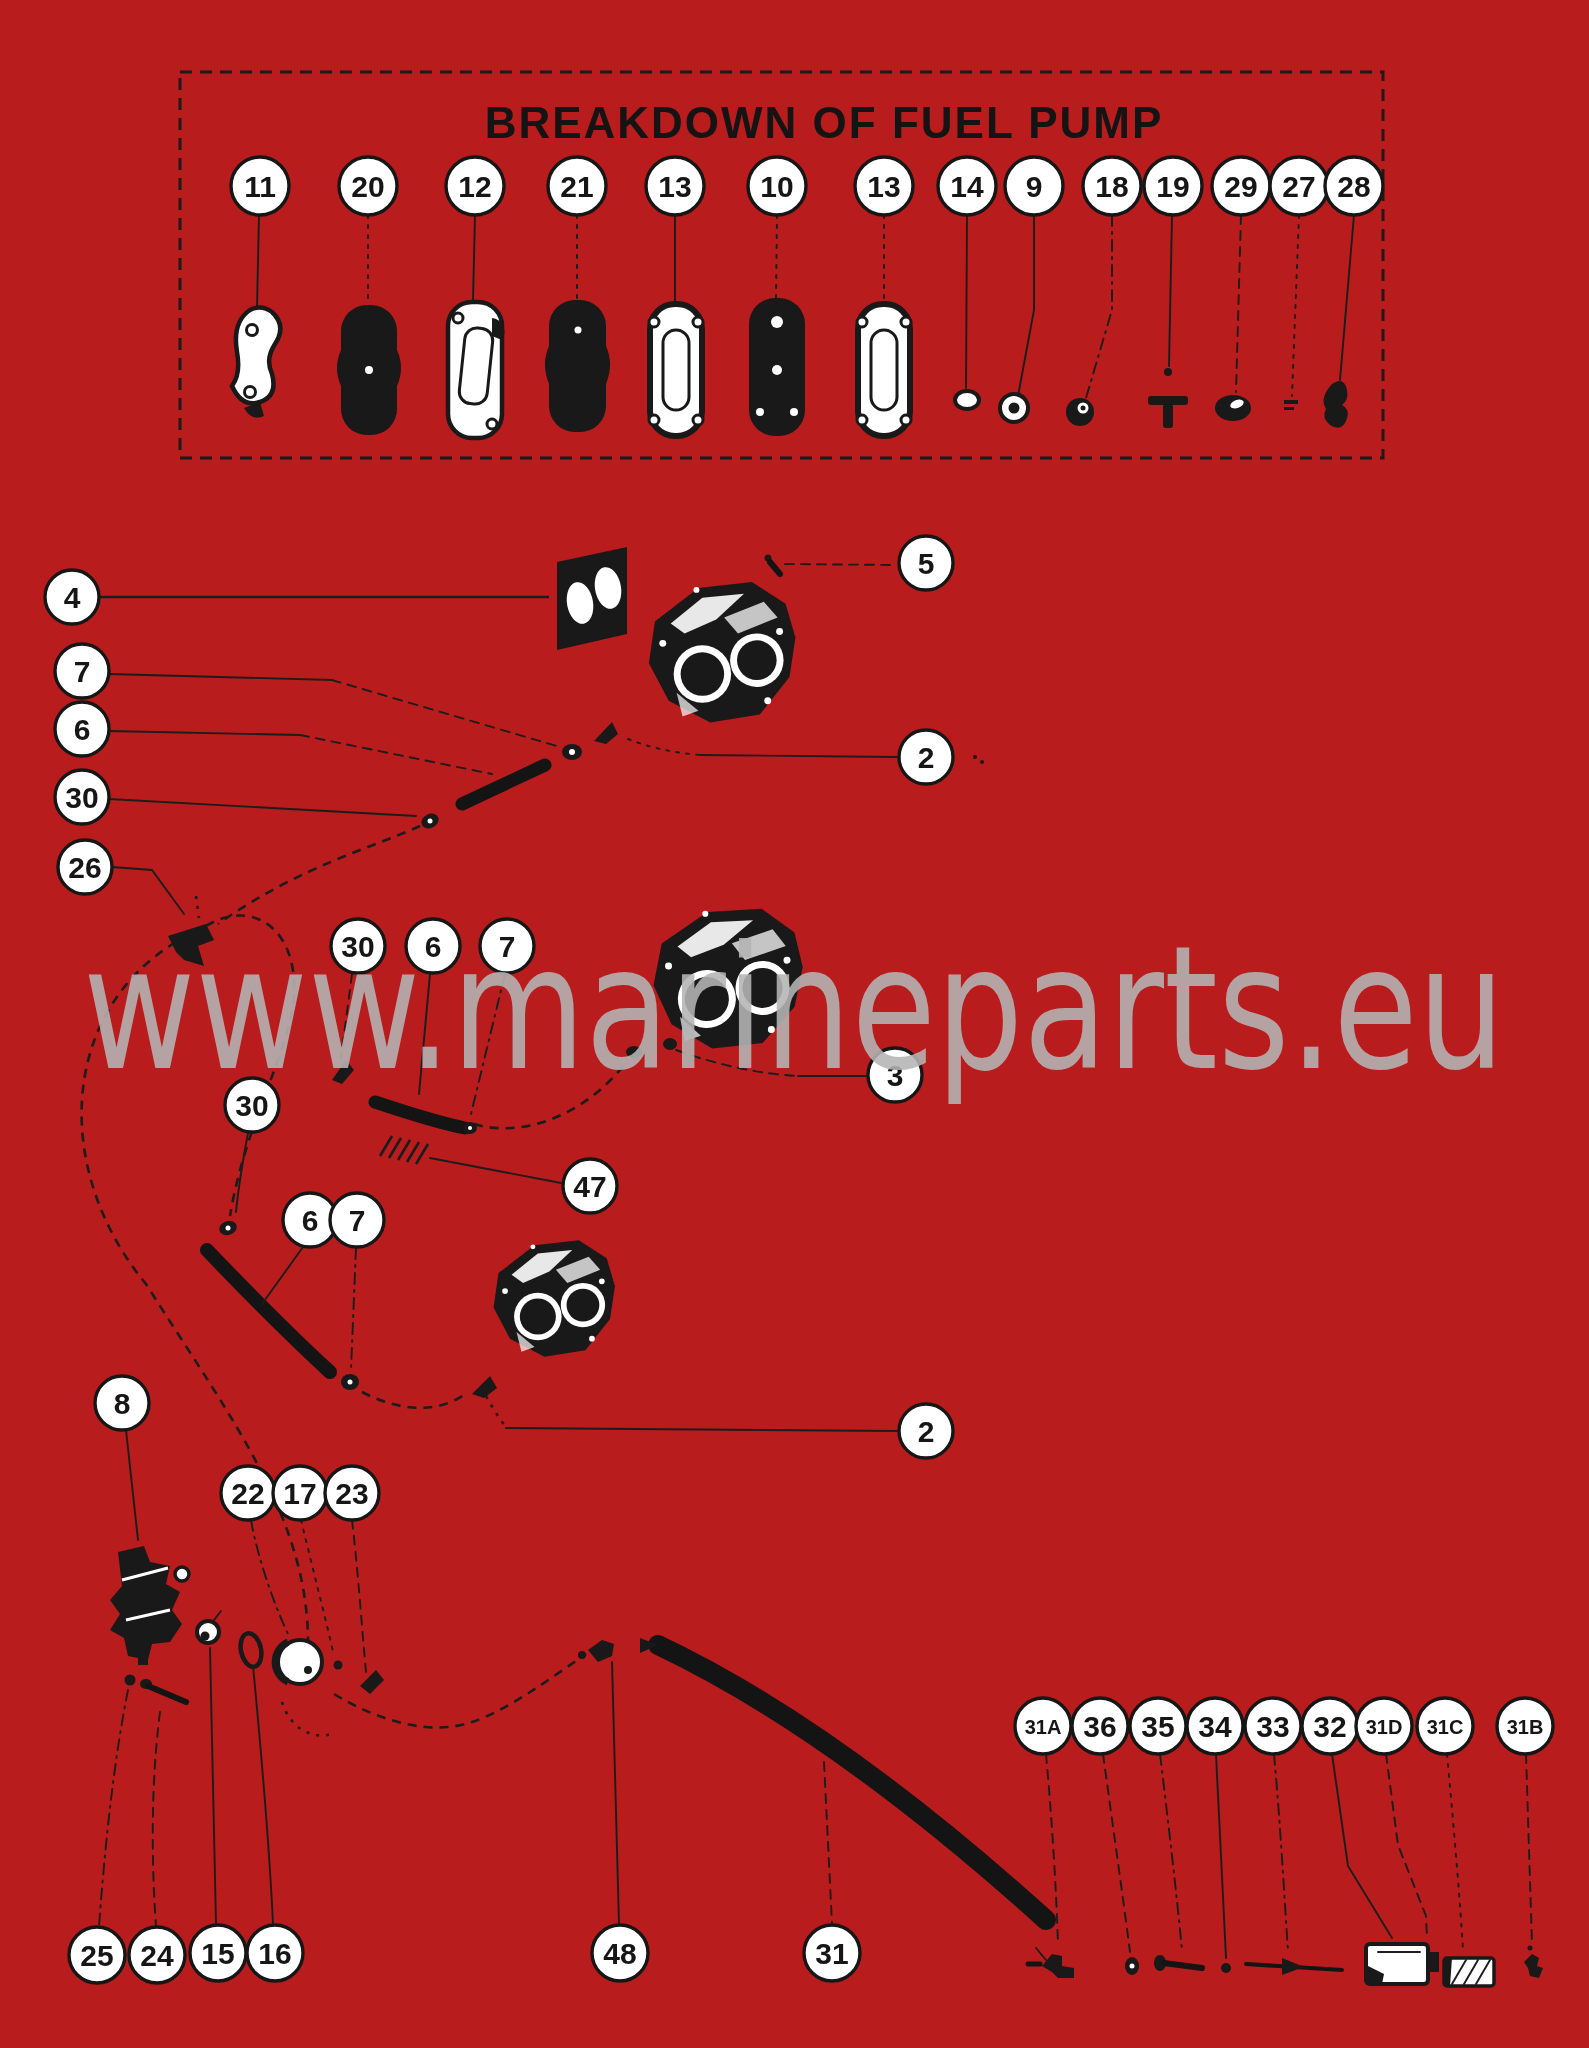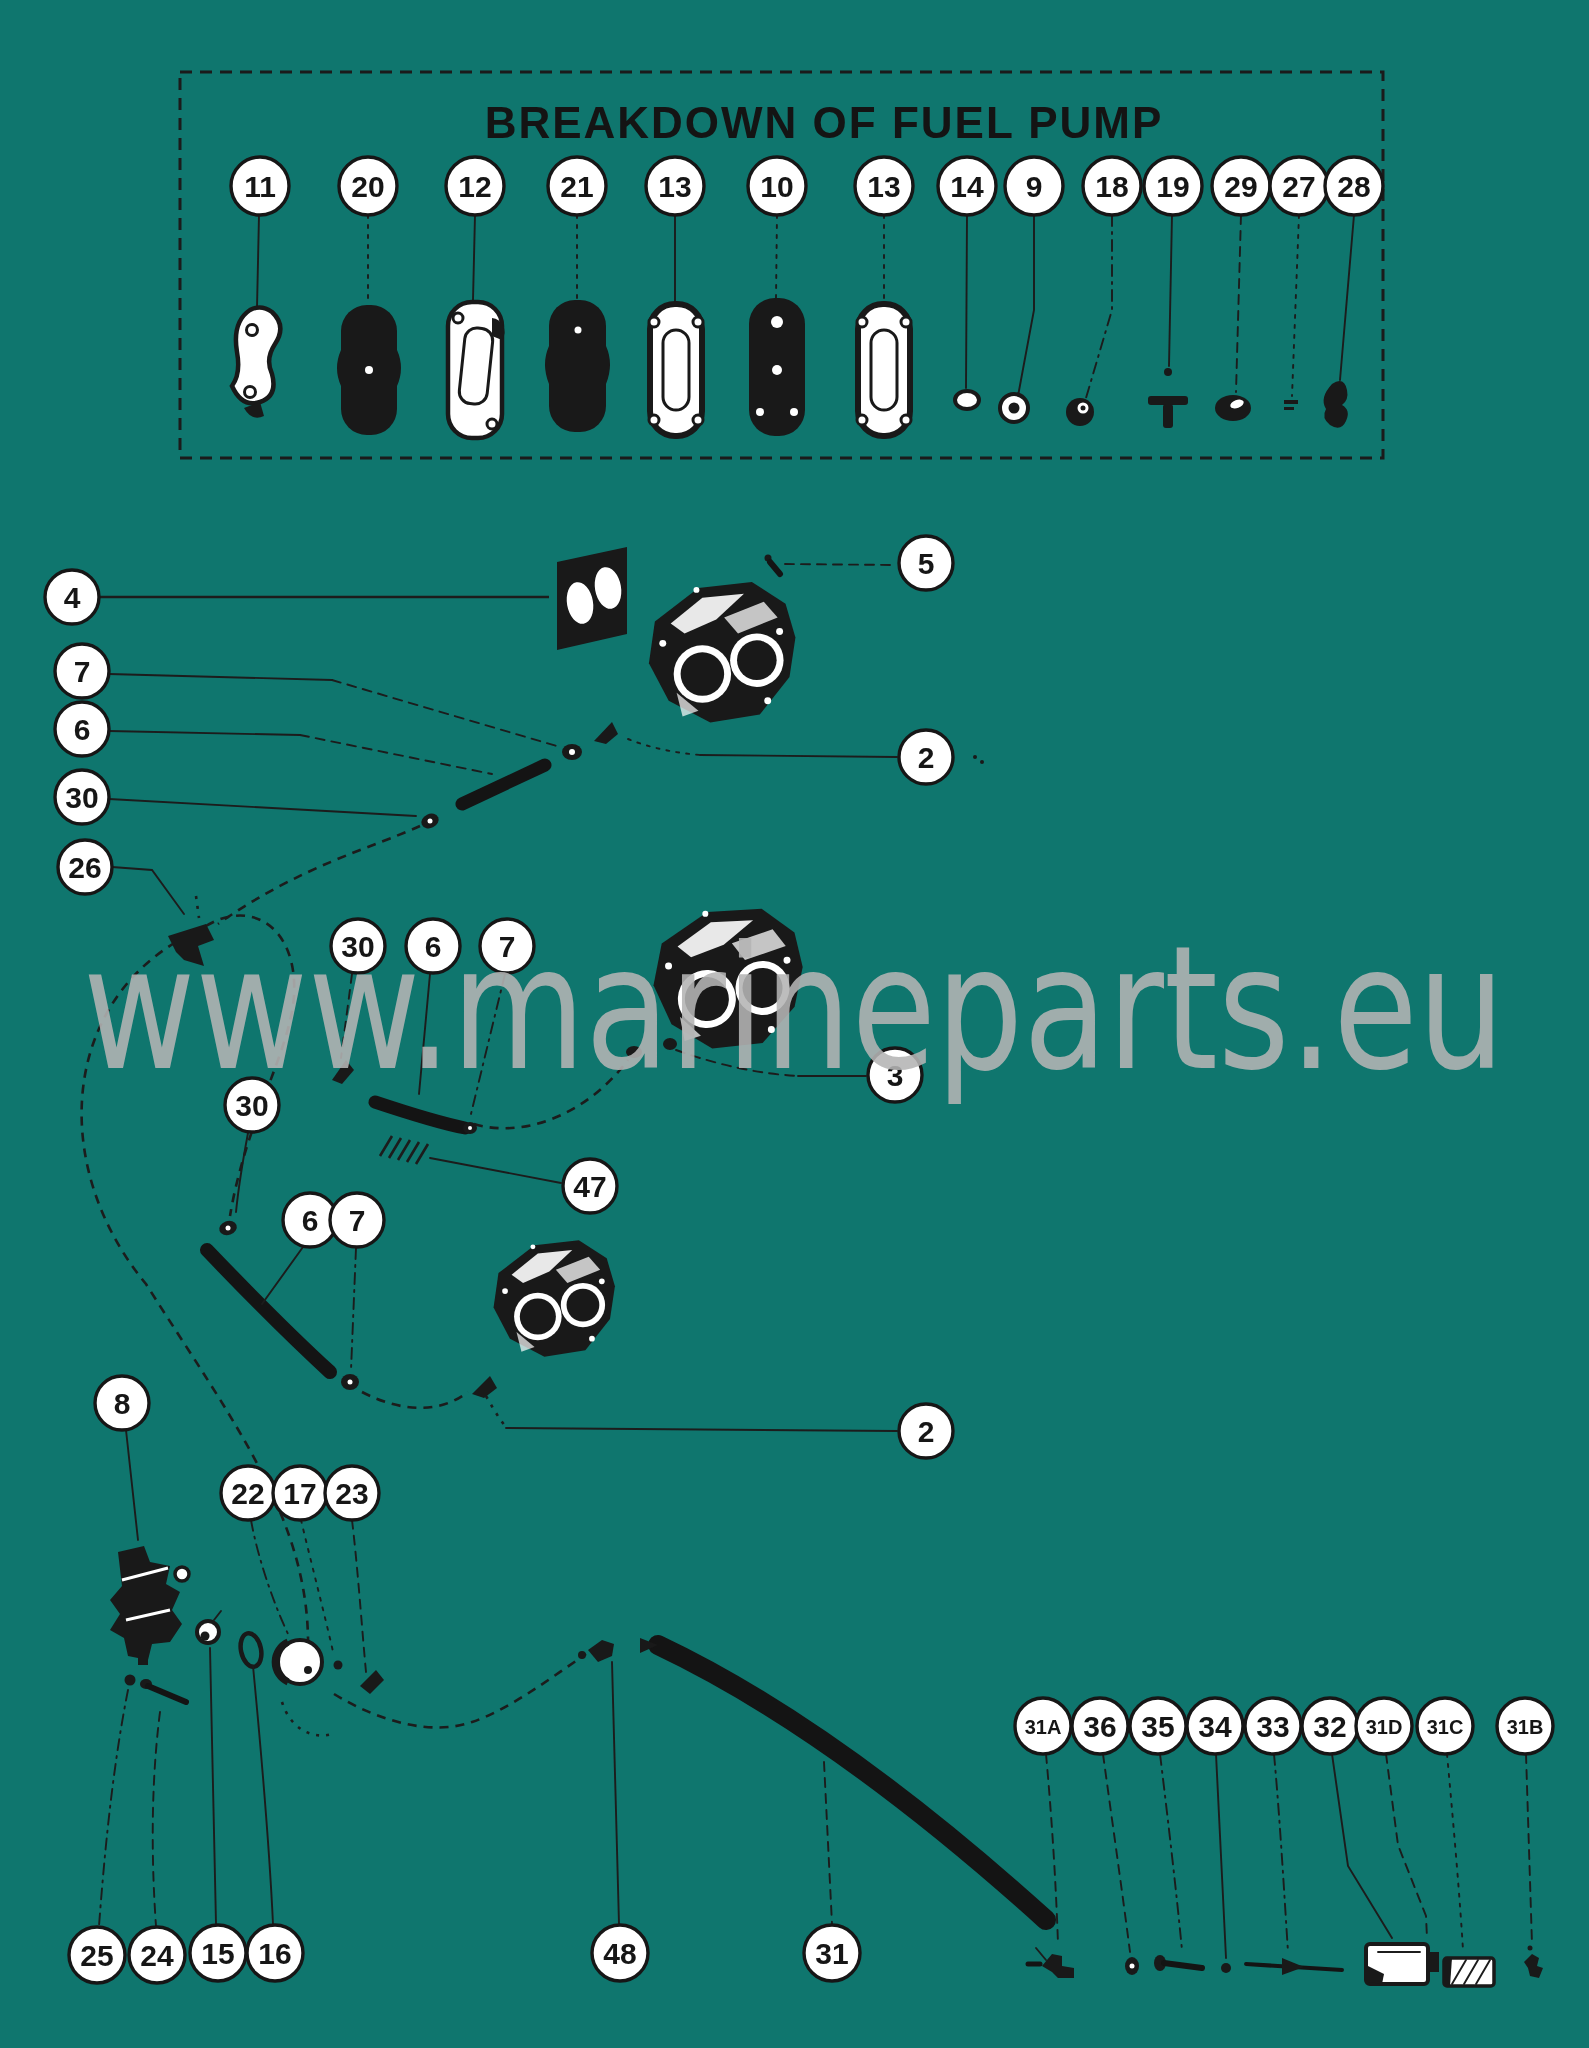--- a/index.html
+++ b/index.html
@@ -1,16 +1,16 @@
 <!DOCTYPE html>
 <html><head>
 <meta charset="utf-8">
 <style>
   html,body{margin:0;padding:0;background:#fff;}
-  .page{position:relative;width:1589px;height:2048px;background:#0f766e;overflow:hidden;
+  .page{position:relative;width:1589px;height:2048px;background:#b91c1c;overflow:hidden;
         font-family:"Liberation Sans",sans-serif;}
   svg{display:block}
   .ln{stroke:#1c1c1c;stroke-width:1.9;fill:none;stroke-linecap:round}
   .ln2{stroke:#1c1c1c;stroke-width:2.6;fill:none}
   .d1{stroke-dasharray:9 7}
   .d2{stroke-dasharray:3 7}
   .d3{stroke-dasharray:11 6 2 6}
   .hose{stroke:#141414;fill:none;stroke-linecap:round}
   .ink{fill:#191919}
   .out{fill:#ffffff;stroke:#191919}

